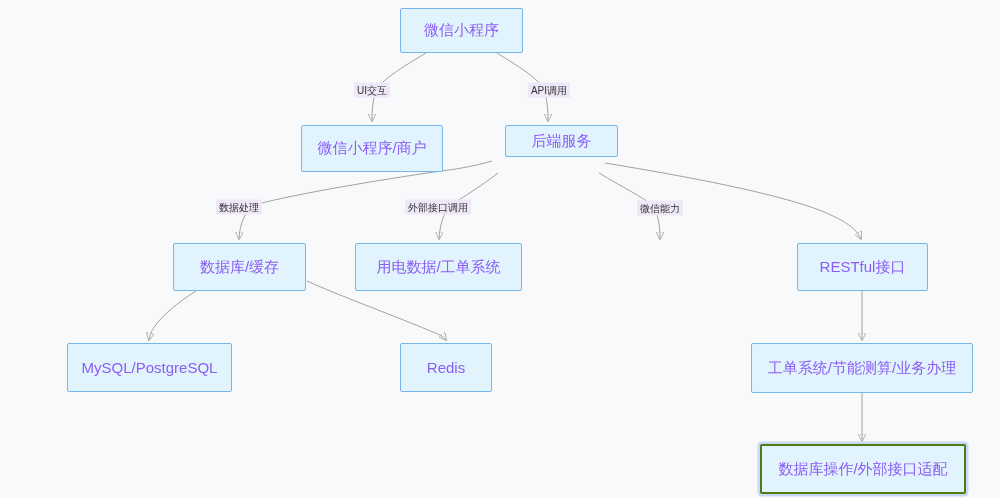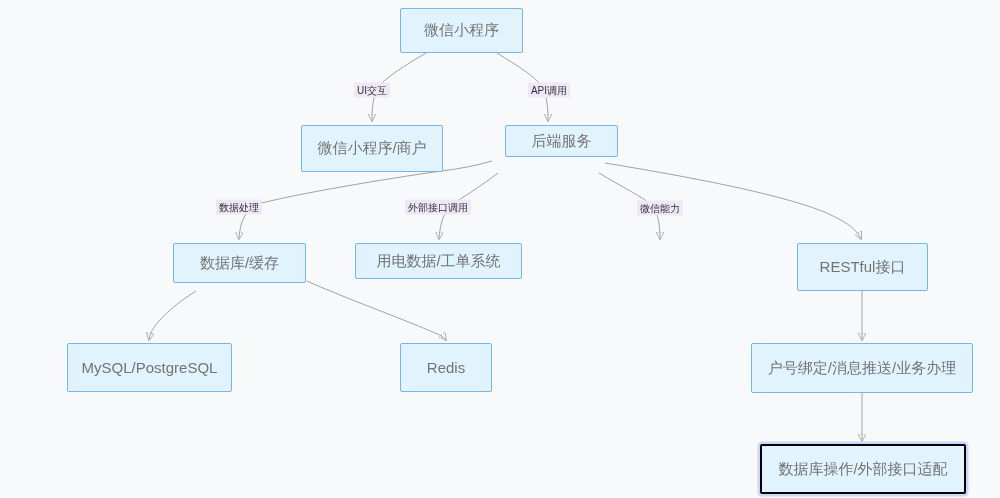--- a/index.html
+++ b/index.html
@@ -26,30 +26,30 @@
     fill: none;
     stroke: #a2a2a2;
     stroke-width: 1px;
   }
   .node {
     position: absolute;
     box-sizing: border-box;
     background: #e1f4fd;
     border: 1.5px solid #74b7e8;
     border-radius: 2px;
-    color: #737373;
+    color: #8b5cf6;
     font-size: 15px;
     display: flex;
     align-items: center;
     justify-content: center;
     text-align: center;
     white-space: nowrap;
   }
   .node.highlight {
-    border: 2px solid #000000;
+    border: 2px solid #4d7c0f;
     box-shadow: 0 0 0 2.5px #c9d8f8;
   }
   .edge-label {
     position: absolute;
     transform: translate(-50%, -50%);
     background: #eee7f8;
     color: #333333;
     font-size: 10px;
     line-height: 1.1;
     padding: 2px 3px;
@@ -78,32 +78,32 @@
     <path d="M862,291 L862,340" marker-end="url(#arrow)"></path>
     <path d="M862,393 L862,441" marker-end="url(#arrow)"></path>
   </svg>
 
   <div class="node" style="left:400px;top:8px;width:123px;height:45px">微信小程序</div>
 
   <div class="node" style="left:301px;top:125px;width:142px;height:47px">微信小程序/商户</div>
 
   <div class="node" style="left:505px;top:125px;width:113px;height:32px">后端服务</div>
 
-  <div class="node" style="left:173px;top:243px;width:133px;height:40px">数据库/缓存</div>
+  <div class="node" style="left:173px;top:243px;width:133px;height:48px">数据库/缓存</div>
 
-  <div class="node" style="left:355px;top:243px;width:167px;height:36px">用电数据/工单系统</div>
+  <div class="node" style="left:355px;top:243px;width:167px;height:48px">用电数据/工单系统</div>
 
 
   <div class="node" style="left:797px;top:243px;width:131px;height:48px">RESTful接口</div>
 
   <div class="node" style="left:67px;top:343px;width:165px;height:49px">MySQL/PostgreSQL</div>
 
   <div class="node" style="left:400px;top:343px;width:92px;height:49px">Redis</div>
 
-  <div class="node" style="left:751px;top:343px;width:222px;height:50px">户号绑定/消息推送/业务办理</div>
+  <div class="node" style="left:751px;top:343px;width:222px;height:50px">工单系统/节能测算/业务办理</div>
 
   <div class="node highlight" style="left:760px;top:444px;width:206px;height:50px">数据库操作/外部接口适配</div>
 
   <div class="edge-label" style="left:372px;top:90px">UI交互</div>
 
   <div class="edge-label" style="left:549px;top:90px">API调用</div>
 
   <div class="edge-label" style="left:239px;top:207px">数据处理</div>
 
   <div class="edge-label" style="left:438px;top:207px">外部接口调用</div>

